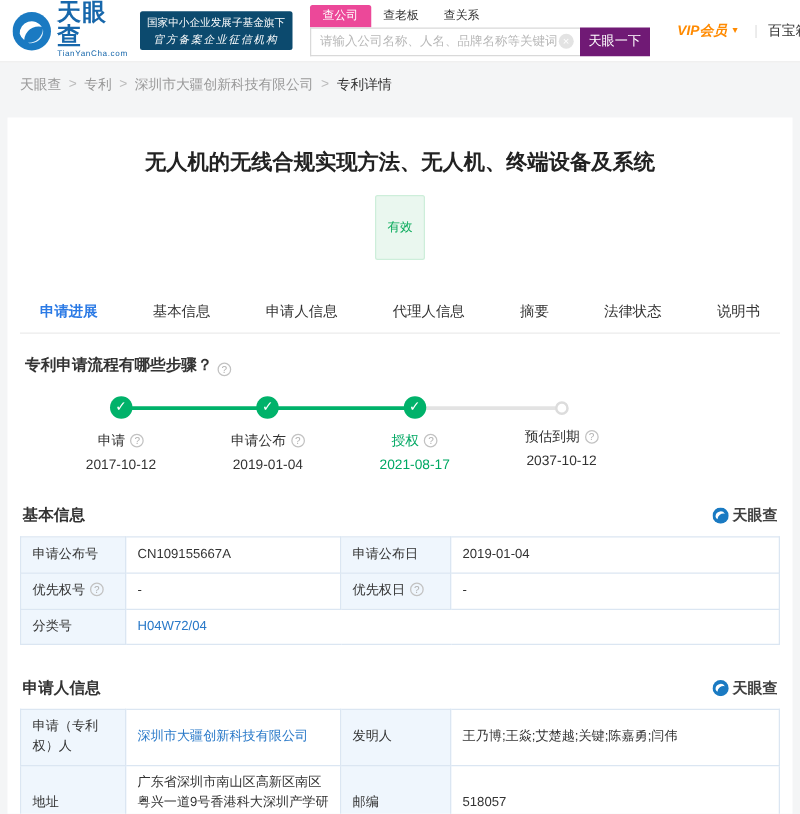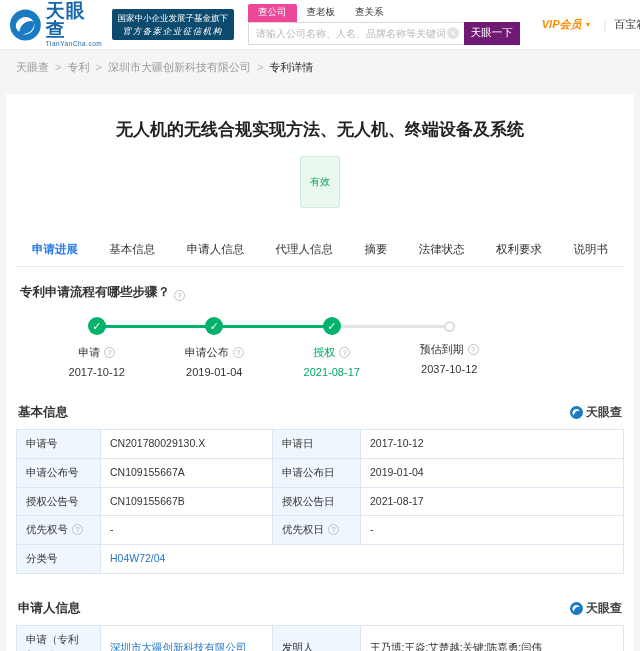--- a/index.html
+++ b/index.html
@@ -155,21 +155,20 @@
     <span class="status-badge">有效</span>
   </div>
 
   <div class="nav-tabs">
     <div class="nav-tab active">申请进展</div>
     <div class="nav-tab">基本信息</div>
     <div class="nav-tab">申请人信息</div>
     <div class="nav-tab">代理人信息</div>
     <div class="nav-tab">摘要</div>
     <div class="nav-tab">法律状态</div>
-    <div class="nav-tab">权利要求</div>
     <div class="nav-tab">说明书</div>
   </div>
 
   <div class="flow-heading">
     <span>专利申请流程有哪些步骤？</span>
     <span class="help">?</span>
   </div>
 
   <div class="timeline">
     <div class="step done">
@@ -217,37 +216,25 @@
     </div>
   </div>
   <table class="info">
     <colgroup>
         <col class="c-l1">
         <col class="c-v1">
         <col class="c-l2">
         <col>
       </colgroup>
     <tbody>
-        <tr>
-      <td class="lbl">申请号</td>
-      <td>CN201780029130.X</td>
-      <td class="lbl">申请日</td>
-      <td>2017-10-12</td>
-    </tr>
     <tr>
       <td class="lbl">申请公布号</td>
       <td>CN109155667A</td>
       <td class="lbl">申请公布日</td>
       <td>2019-01-04</td>
-    </tr>
-    <tr>
-      <td class="lbl">授权公告号</td>
-      <td>CN109155667B</td>
-      <td class="lbl">授权公告日</td>
-      <td>2021-08-17</td>
     </tr>
     <tr>
       <td class="lbl">
         <span>优先权号</span><span class="help">?</span>
       </td>
       <td>-</td>
       <td class="lbl">
         <span>优先权日</span><span class="help">?</span>
       </td>
       <td>-</td>

